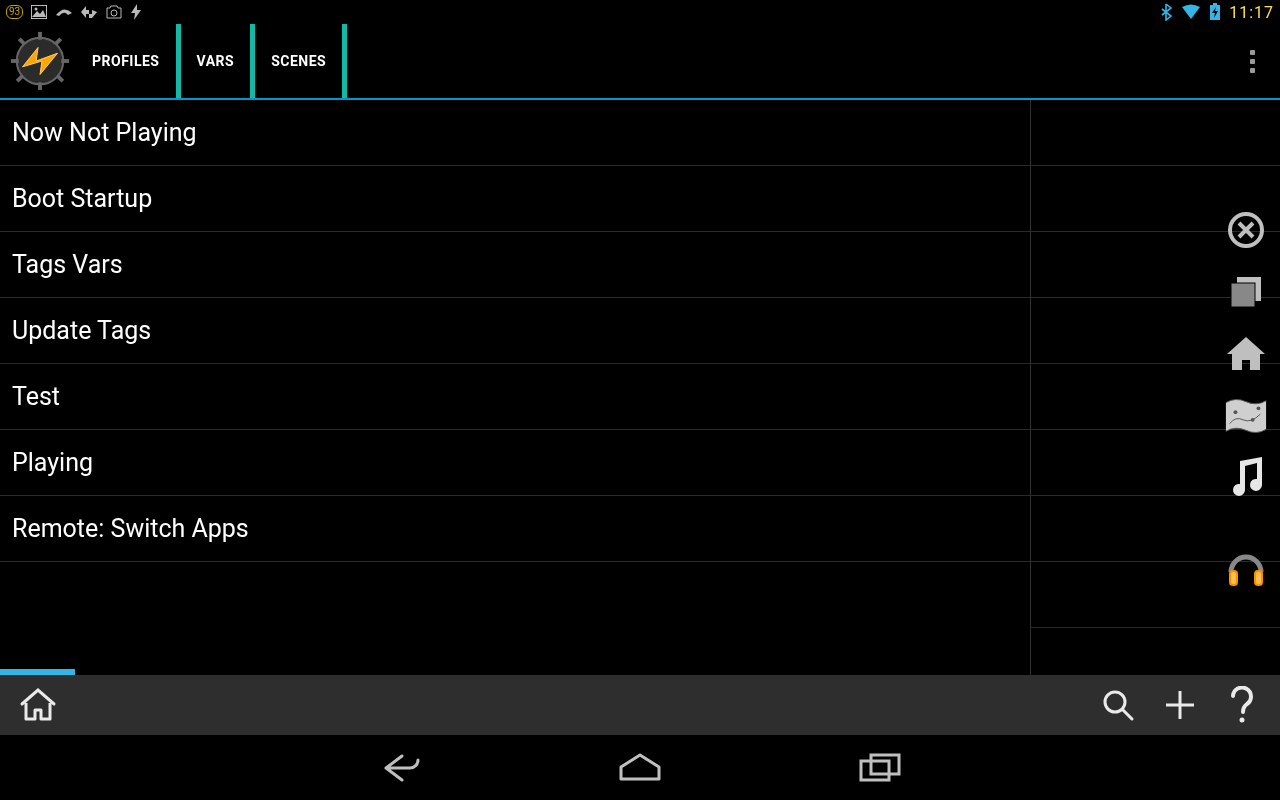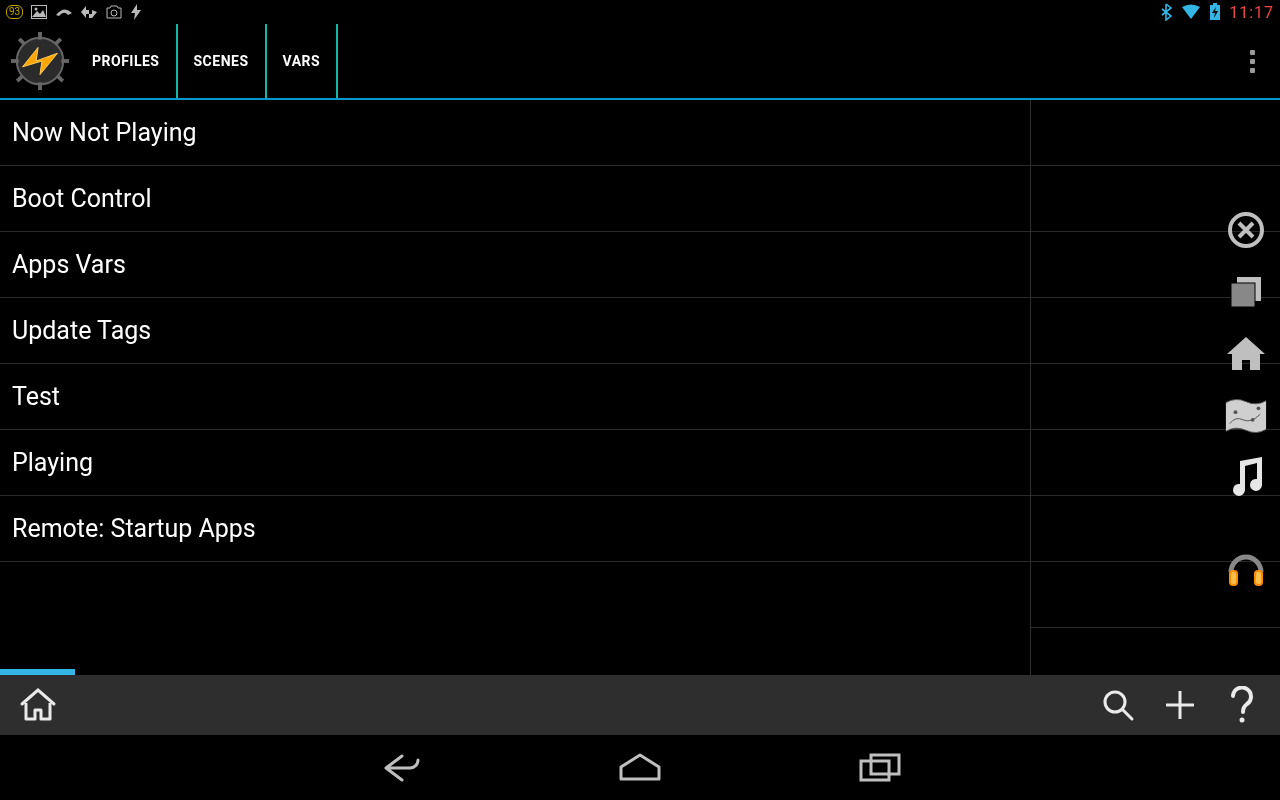--- a/index.html
+++ b/index.html
@@ -1,30 +1,30 @@
 <!DOCTYPE html>
 <html><head>
 <meta charset="utf-8">
 <style>
   * { margin:0; padding:0; box-sizing:border-box; font-family: Roboto, "Helvetica Neue", Arial, sans-serif; -webkit-font-smoothing:antialiased; }
   html,body { width:1280px; height:800px; background:#000; color:#fff; overflow:hidden; }
 
   
   .status-bar { height:24px; background:#000; display:flex; align-items:center; justify-content:space-between; padding:0 6px; font-size:13px; }
   .status-left, .status-right { display:flex; align-items:center; gap:8px; }
-  .status-right { color:#ef4444; }
+  .status-right { color:#fde047; }
   .sb-ico { color:#b9b9b9; display:inline-flex; align-items:center; justify-content:center; }
   .batt-box { border:1px solid #c0a400; color:#c0a400; font-size:10px; padding:0 2px; border-radius:6px; line-height:12px; }
   .clock { font-size:16px; letter-spacing:1px; }
 
   
   .app-header { height:76px; display:flex; align-items:center; padding:0 10px 0 4px; border-bottom:2px solid #0099cc; position:relative; }
   .app-logo { width:72px; height:72px; display:flex; align-items:center; justify-content:center; }
   .tabs { display:flex; height:100%; }
-  .tab { display:flex; align-items:center; padding:0 16px; font-size:14px; font-weight:700; letter-spacing:0.5px; color:#fff; border-right:2px solid #14b8a6; position:relative; cursor:pointer; }
+  .tab { display:flex; align-items:center; padding:0 16px; font-size:14px; font-weight:700; letter-spacing:0.5px; color:#fff; border-right:5px solid #14b8a6; position:relative; cursor:pointer; }
   .tab.active::after { content:""; position:absolute; left:0; right:0; bottom:-2px; height:6px; background:#33b5e5; }
   .overflow-menu { margin-left:auto; width:36px; height:36px; display:flex; flex-direction:column; align-items:center; justify-content:center; gap:4px; cursor:pointer; }
   .overflow-dot { width:5px; height:5px; background:#9a9a9a; border-radius:1px; }
 
   
   .content-wrap { position:absolute; top:100px; bottom:125px; left:0; right:0; display:flex; }
   .list-pane { flex:1; overflow:hidden; position:relative; }
   .side-pane { width:250px; border-left:1px solid #303030; position:relative; }
   .row { height:66px; display:flex; align-items:center; padding:0 12px; font-size:25px; color:#fff; border-bottom:1px solid #2a2a2a; cursor:pointer; }
   .side-cell { height:66px; border-bottom:1px solid #2a2a2a; display:flex; align-items:center; justify-content:center; }
@@ -112,39 +112,39 @@
       <rect x="9" y="9" width="7" height="4" transform="rotate(45 12 12)"></rect>
           <rect x="48" y="48" width="7" height="4" transform="rotate(45 52 52)"></rect>
       <rect x="48" y="9" width="7" height="4" transform="rotate(-45 52 12)"></rect>
           <rect x="9" y="48" width="7" height="4" transform="rotate(-45 12 52)"></rect>
         </g>
       <path d="M14 38 L30 18 L28 32 L50 24 L32 46 L34 32 Z" fill="#ffa500" stroke="#ffd060" stroke-width="1"></path>
     </svg>
   </div>
   <div class="tabs">
     <div class="tab">PROFILES</div>
+    <div class="tab">VARS</div>
     <div class="tab">SCENES</div>
-    <div class="tab">VARS</div>
   </div>
   <div class="overflow-menu">
     <span class="overflow-dot"></span>
       <span class="overflow-dot"></span>
       <span class="overflow-dot"></span>
   </div>
 </div>
 
 <div class="content-wrap">
   <div class="list-pane">
     <div class="row">Now Not Playing</div>
-    <div class="row">Boot Control</div>
-    <div class="row">Apps Vars</div>
+    <div class="row">Boot Startup</div>
+    <div class="row">Tags Vars</div>
     <div class="row">Update Tags</div>
     <div class="row">Test</div>
     <div class="row">Playing</div>
-    <div class="row">Remote: Startup Apps</div>
+    <div class="row">Remote: Switch Apps</div>
     <div class="scroll-indicator"></div>
   </div>
   <div class="side-pane">
     <div class="side-cell"></div>
       <div class="side-cell"></div>
       <div class="side-cell"></div>
       <div class="side-cell"></div>
     <div class="side-cell"></div>
       <div class="side-cell"></div>
       <div class="side-cell"></div>

